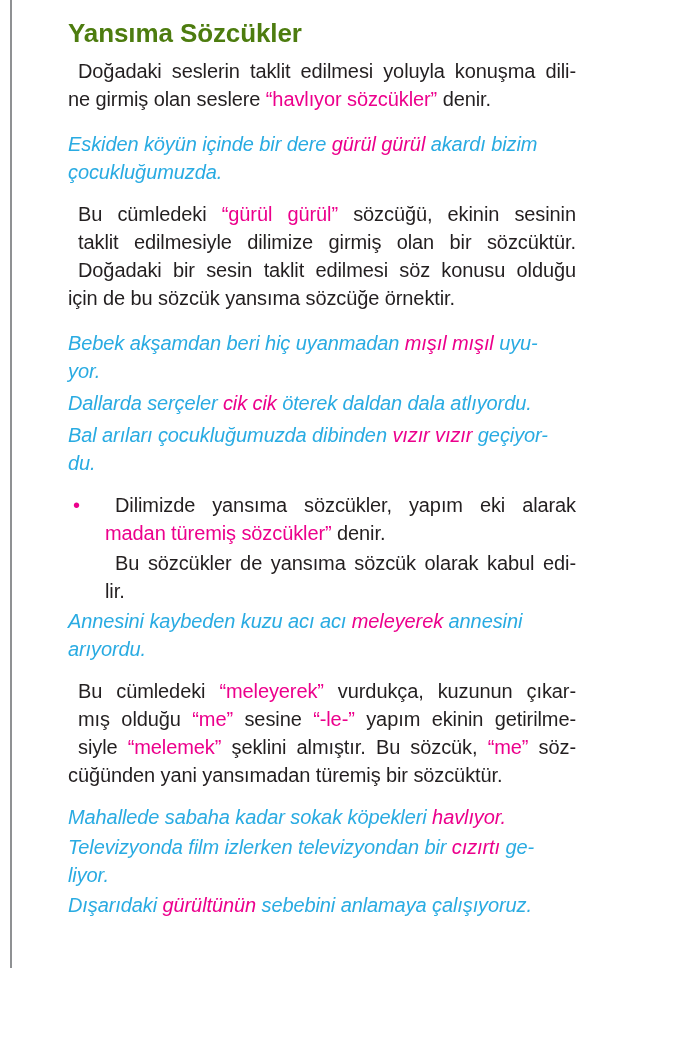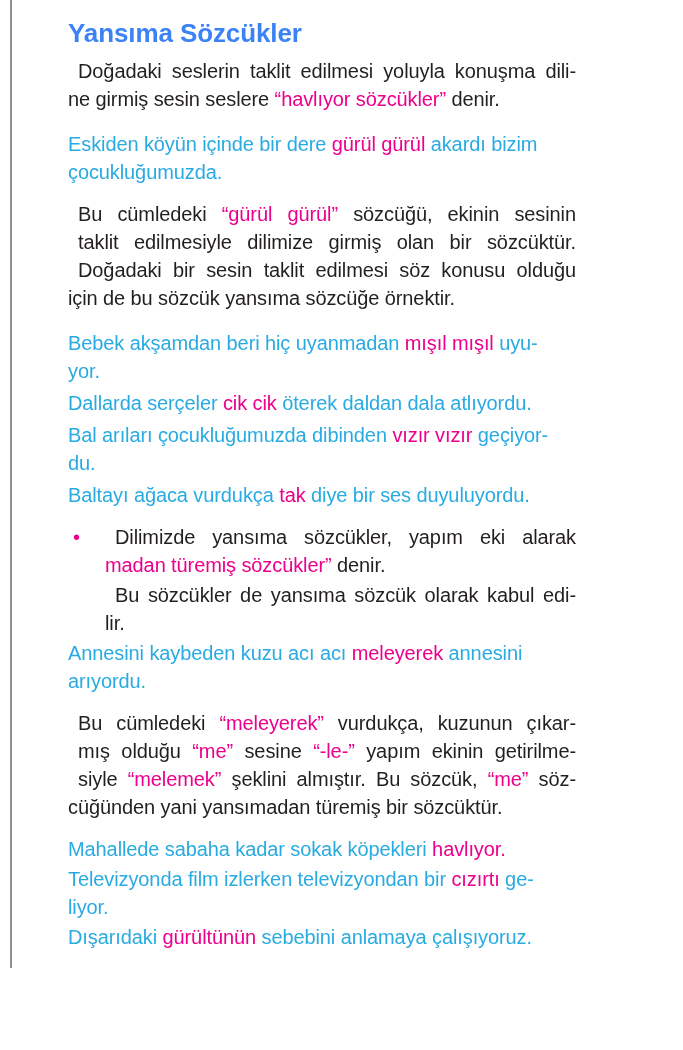--- a/index.html
+++ b/index.html
@@ -9,28 +9,28 @@
   }
   .left-rule{
     position:absolute;left:10px;top:0;width:2px;height:968px;
     background:#8f9193;
   }
   .content{
     position:absolute;left:68px;top:18px;width:508px;
     font-size:20px;line-height:28px;color:#231f20;letter-spacing:-0.1px;
   }
   .title{
-    font-size:26px;line-height:30px;font-weight:bold;color:#3b82f6;
+    font-size:26px;line-height:30px;font-weight:bold;color:#4d7c0f;
     margin:0 0 9px 0;
   }
   .block{margin:0;}
   .line{min-height:28px;}
   
   .jl{text-align:justify;text-align-last:justify;margin-left:10px;}
-  .example{}
+  .example{font-style:italic;}
   .c-k{color:#231f20;}
   .c-m{color:#ec008c;}
   .c-c{color:#29abe2;}
   .mt-s{margin-top:4px;}
   .mt-m{margin-top:14px;}
   .mt-l{margin-top:17px;}
   .mt-xs{margin-top:2px;}
   .bullet-row{display:flex;margin-top:14px;}
   .bullet-glyph{
     width:37px;flex:0 0 37px;padding-left:5px;box-sizing:border-box;
@@ -43,21 +43,21 @@
 <body>
 
 <div class="left-rule"></div>
 
 <div class="content">
 
   <h1 class="title">Yansıma Sözcükler</h1>
 
   <div class="block">
       <div class="line jl"><span class="c-k">Doğadaki seslerin taklit edilmesi yoluyla konuşma dili-</span></div>
-      <div class="line"><span class="c-k">ne girmiş sesin seslere </span><span class="c-m">“havlıyor sözcükler”</span><span class="c-k"> denir.</span></div>
+      <div class="line"><span class="c-k">ne girmiş olan seslere </span><span class="c-m">“havlıyor sözcükler”</span><span class="c-k"> denir.</span></div>
     </div>
 
   <div class="block example mt-l">
       <div class="line"><span class="c-c">Eskiden köyün içinde bir dere </span><span class="c-m">gürül gürül</span><span class="c-c"> akardı bizim</span></div>
       <div class="line"><span class="c-c">çocukluğumuzda.</span></div>
     </div>
 
   <div class="block mt-m">
       <div class="line jl"><span class="c-k">Bu cümledeki </span><span class="c-m">“gürül gürül”</span><span class="c-k"> sözcüğü, ekinin sesinin</span></div>
       <div class="line jl"><span class="c-k">taklit edilmesiyle dilimize girmiş olan bir sözcüktür.</span></div>
@@ -68,23 +68,20 @@
   <div class="block example mt-l">
       <div class="line"><span class="c-c">Bebek akşamdan beri hiç uyanmadan </span><span class="c-m">mışıl mışıl</span><span class="c-c"> uyu-</span></div>
       <div class="line"><span class="c-c">yor.</span></div>
     </div>
   <div class="block example mt-s">
       <div class="line"><span class="c-c">Dallarda serçeler </span><span class="c-m">cik cik</span><span class="c-c"> öterek daldan dala atlıyordu.</span></div>
     </div>
   <div class="block example mt-s">
       <div class="line"><span class="c-c">Bal arıları çocukluğumuzda dibinden </span><span class="c-m">vızır vızır</span><span class="c-c"> geçiyor-</span></div>
       <div class="line"><span class="c-c">du.</span></div>
-    </div>
-  <div class="block example mt-s">
-      <div class="line"><span class="c-c">Baltayı ağaca vurdukça </span><span class="c-m">tak</span><span class="c-c"> diye bir ses duyuluyordu.</span></div>
     </div>
 
   <div class="bullet-row">
     <span class="bullet-glyph">•</span>
     <div class="bullet-body block">
         <div class="line jl"><span class="c-k">Dilimizde yansıma sözcükler, yapım eki alarak</span></div>
         <div class="line"><span class="c-m">madan türemiş sözcükler”</span><span class="c-k"> denir.</span></div>
       </div>
   </div>
 

